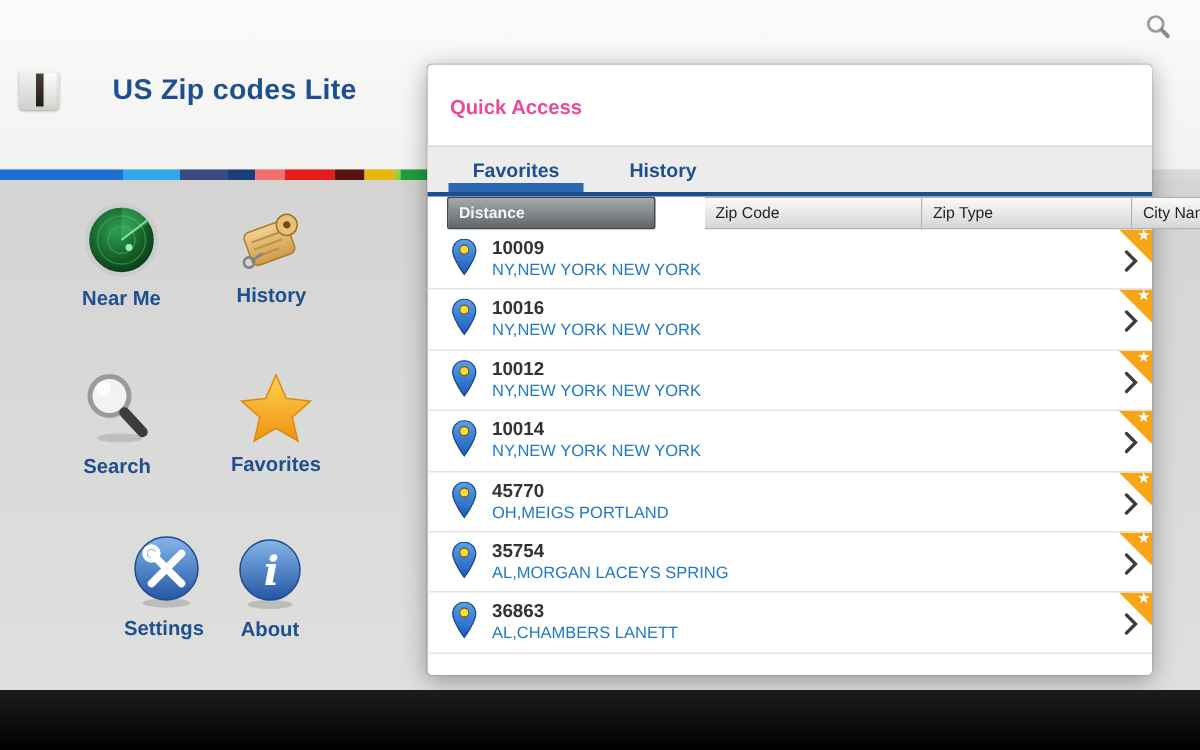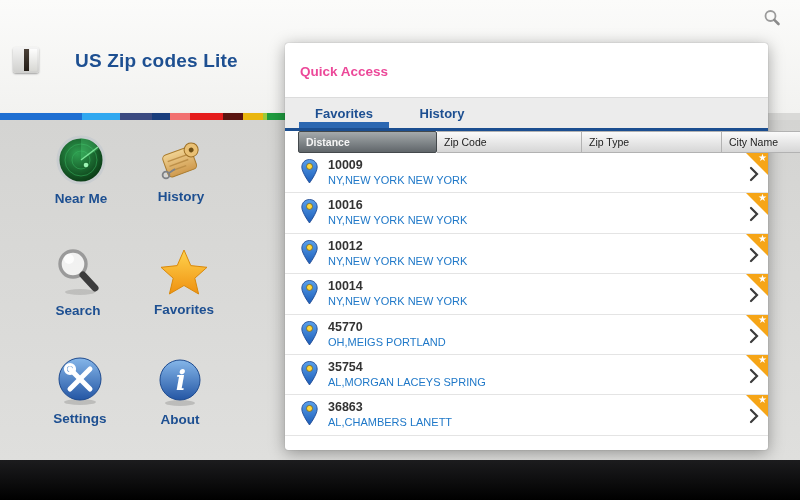--- a/index.html
+++ b/index.html
@@ -36,21 +36,21 @@
                 background:linear-gradient(#d4d4d2,#dfdfdd); }
 
   
   .menu-item { position:absolute; width:112px; display:flex; flex-direction:column;
                align-items:center; cursor:pointer; }
   .menu-item .mi-label { margin-top:5px; font-size:13.5px; font-weight:bold; color:#1d4f91; }
   #mi-nearme   { left:25px;  top:134px; }
   #mi-history  { left:125px; top:137px; }
   #mi-search   { left:22px;  top:246px; }
   #mi-favorites{ left:128px; top:247px; }
-  #mi-settings { left:24px;  top:356px; }
+  #mi-settings { left:24px;  top:356px;align-items:flex-end; }
   #mi-about    { left:124px; top:357px; }
 
   
   .dialog { position:absolute; left:285px; top:43px; width:483px; height:407px;
             background:#fff; border-radius:3px;
             box-shadow:0 3px 16px rgba(0,0,0,.35), 0 0 1px rgba(0,0,0,.4); }
   .dlg-title { position:absolute; left:15px; top:21px; font-size:13.5px; font-weight:bold;
                color:#ec4899; }
   .tabstrip { position:absolute; left:0; top:54px; width:483px; height:34px;
               background:#ececec; border-bottom:3px solid #1b4e90;
@@ -64,21 +64,21 @@
 
   
   .cols { position:absolute; left:13px; top:88px; width:515px; height:22px; display:flex;
           overflow:hidden; }
   .col { height:22px; line-height:21px; font-size:10.5px; color:#222; padding-left:7px;
          background:linear-gradient(#fafafa,#d6d6d6); border:1px solid #b2b2b2;
          border-left:none; cursor:pointer; white-space:nowrap; }
   .col.first { border-left:1px solid #4a4f52; }
   .col.sorted { background:linear-gradient(#a5aaac,#60666a); color:#f5f5f5;
                 border:1px solid #44494c; border-radius:2px; font-weight:bold; }
-  .col.c-dist { width:139px; } .col.c-zip { width:145px; } .col.c-type { width:140px; }
+  .col.c-dist { width:139px; } .col.c-zip { width:145px;margin-left:33px; } .col.c-type { width:140px; }
   .col.c-city { flex:1; }
 
   
   .rows { position:absolute; left:0; top:110px; width:483px; }
   .row { position:relative; width:483px; height:40.4px; border-bottom:1px solid #e4e4e4;
          cursor:pointer; overflow:hidden;text-align:center; }
   .row .pin { position:absolute; left:16px; top:6px; }
   .row .zip { position:absolute; left:43px; top:5px; font-size:12.5px; font-weight:bold;
               color:#333; }
   .row .city { position:absolute; left:43px; top:21px; font-size:11px; color:#1f78c8; }

